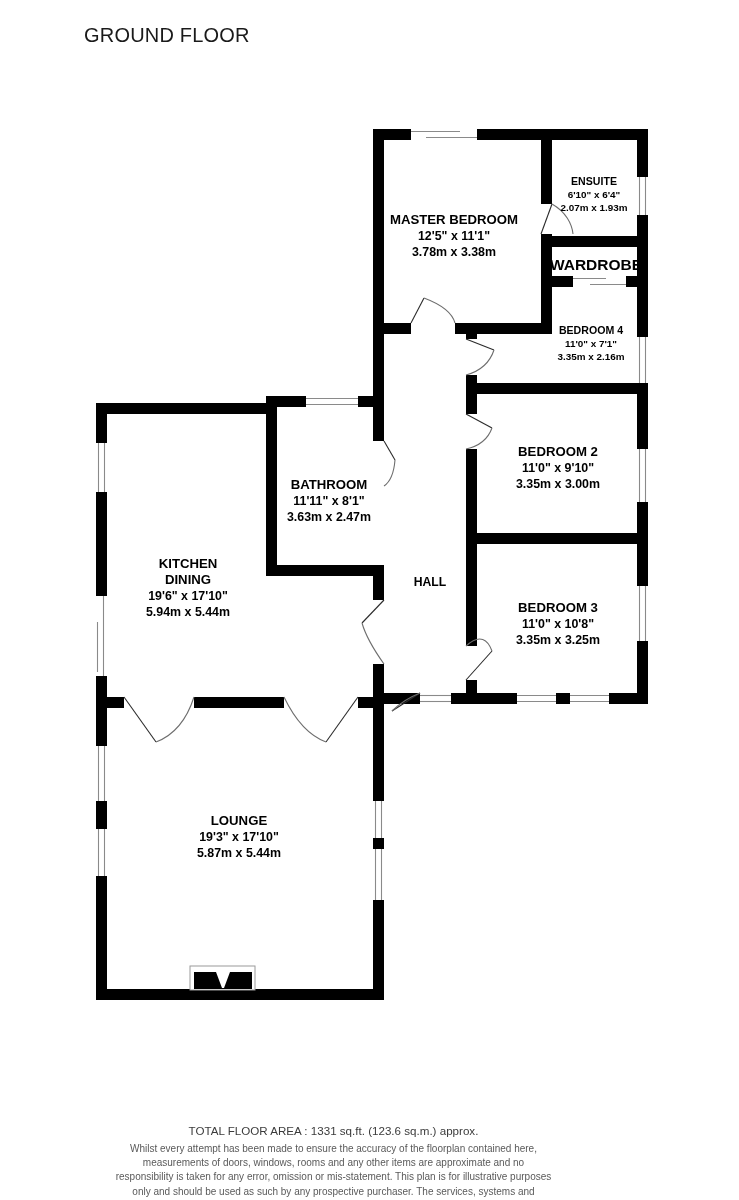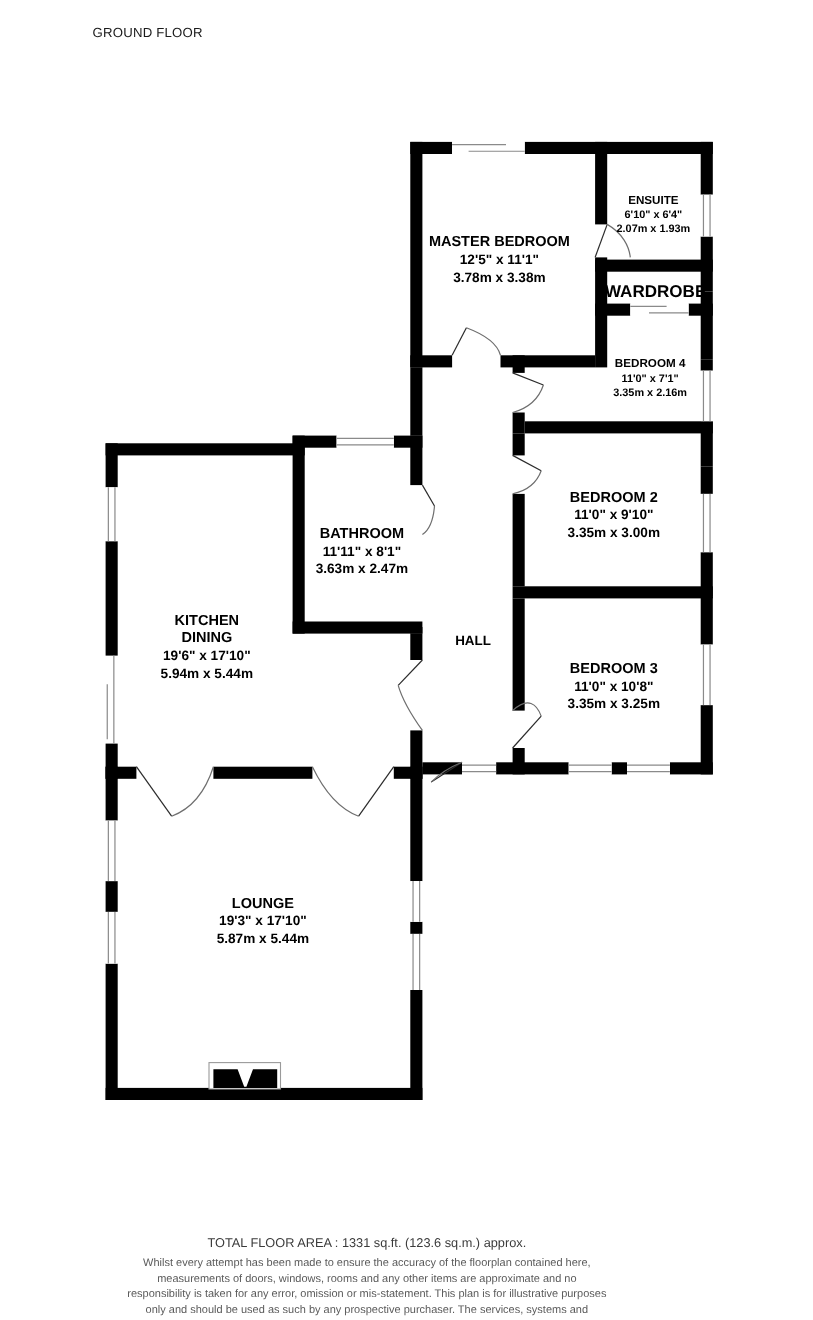--- a/index.html
+++ b/index.html
@@ -18,21 +18,21 @@
   #floorplan-root {
     position: absolute;
     left: 0; top: 0;
     width: 739px;
     height: 1200px;
   }
   .hdr {
     position: absolute;
     left: 48px;
     top: 22px;
-    font-size: 12px;
+    font-size: 20px;
     color: #1a1a1a;
     line-height: 1.35;
     letter-spacing: 0.2px;
   }
   .hdr .ttl { display: block; padding-left: 36px; }
   .hdr .sub { display: block; }
   svg { display: block; }
   .wall { fill: #000000; }
   .winglass { fill: #ffffff; }
   .winline { stroke: #8a8a8a; stroke-width: 1.1; fill: none; }

